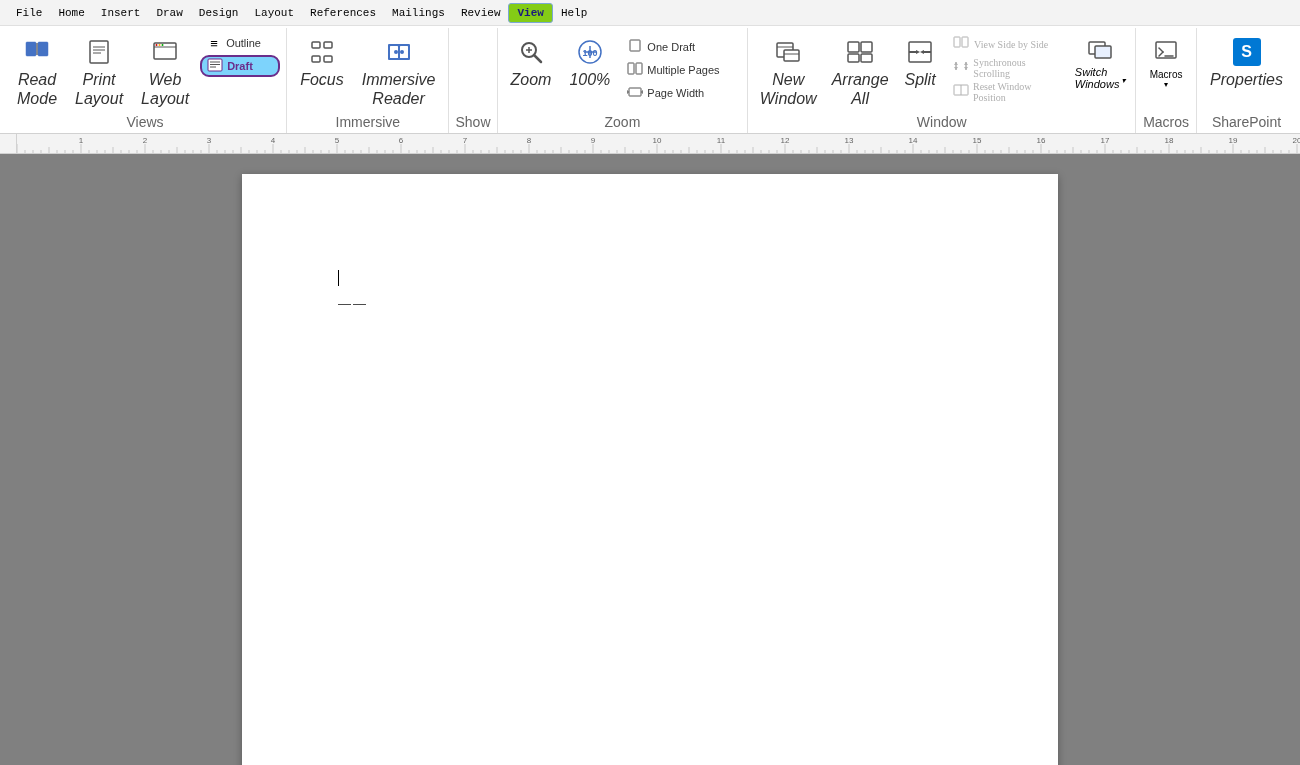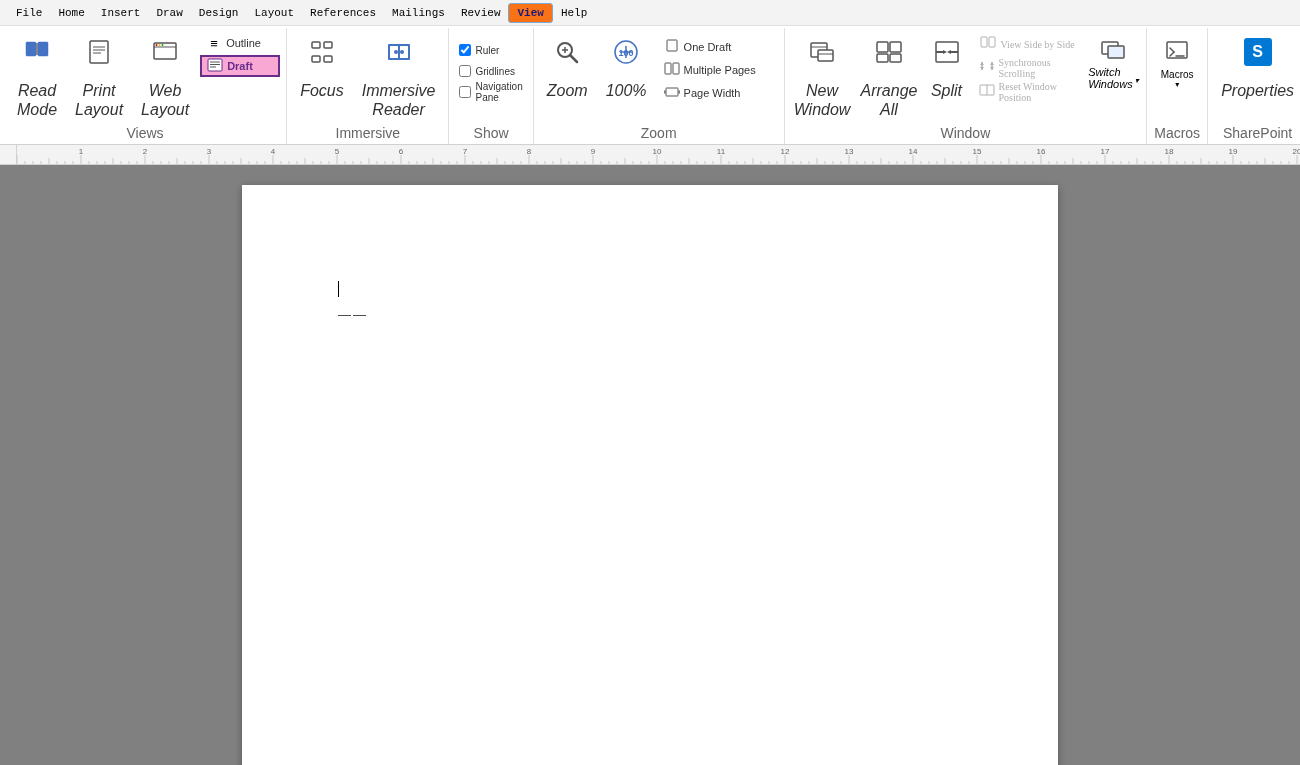--- a/index.html
+++ b/index.html
@@ -14,21 +14,21 @@
       border-bottom: 1px solid #e0e0e0;
       height: 26px;
     }
     .menu-item {
       padding: 3px 8px;
       cursor: pointer;
       font-size: 11px;
       border-radius: 3px;
       font-family: Liberation Mono, monospace;
     }
-    .menu-item.active { background: #f97316; color: #1a1a7e; font-weight: 600; border: 1px solid #7ba7d4; }
+    .menu-item.active { background: #84cc16; color: #1a1a7e; font-weight: 600; border: 1px solid #7ba7d4; }
 
     
     .ribbon {
       background: #ffffff;
       border-bottom: 1px solid #d1d1d1;
       padding: 2px 0 0 0;
     }
     .ribbon-groups {
       display: flex;
       align-items: stretch;
@@ -62,21 +62,20 @@
     .rb-btn {
       display: flex;
       flex-direction: column;
       align-items: center;
       justify-content: flex-start;
       padding: 3px 6px;
       cursor: pointer;
       border-radius: 3px;
       min-width: 44px;
       border: 1px solid transparent;
-      gap: 11px;
     }
     .rb-btn .btn-icon {
       font-size: 20px;
       line-height: 1;
       margin-bottom: 2px;
       display: flex;
       align-items: center;
       justify-content: center;
       height: 32px;
     }
@@ -307,21 +306,21 @@
             </svg>
           </div>
           <span class="btn-label">Web<br>Layout</span>
         </div>
 
         <div class="rb-col">
           <div class="rb-btn-sm" style="min-width:80px;">
             <span class="sm-icon">≡</span>
             <span class="sm-label">Outline</span>
           </div>
-          <div class="rb-btn-sm active-strong" style="min-width:80px; background:#f9a8d4; border:2px solid #6b2d8b; border-radius:0;">
+          <div class="rb-btn-sm active-strong" style="min-width:80px; background:#7dd3fc; border:2px solid #6b2d8b; border-radius:9px;">
             <span class="sm-icon">
               <svg width="16" height="14" viewBox="0 0 16 14">
                 <rect x="1" y="1" width="14" height="12" rx="1" fill="white" stroke="#6b2d8b" stroke-width="1"></rect>
                 <line x1="3" y1="4" x2="13" y2="4" stroke="#555" stroke-width="1"></line>
                 <line x1="3" y1="6.5" x2="13" y2="6.5" stroke="#555" stroke-width="1"></line>
                 <line x1="3" y1="9" x2="9" y2="9" stroke="#555" stroke-width="1"></line>
               </svg>
             </span>
             <span class="sm-label" style="color:#6b2d8b; font-weight:600;">Draft</span>
           </div>
@@ -354,36 +353,20 @@
               <circle cx="17" cy="14" r="2" fill="#4472C4"></circle>
             </svg>
           </div>
           <span class="btn-label">Immersive<br>Reader</span>
         </div>
       </div>
       <div class="ribbon-group-label">Immersive</div>
     </div>
 
     <div class="ribbon-group">
-      <div class="ribbon-group-content">
-        <div class="rb-col" style="justify-content:center; padding-top:8px;">
-          <div class="cb-item">
-            <input type="checkbox" id="cb-ruler" checked="" style="">
-            <label for="cb-ruler">Ruler</label>
-          </div>
-          <div class="cb-item">
-            <input type="checkbox" id="cb-gridlines" style="">
-            <label for="cb-gridlines">Gridlines</label>
-          </div>
-          <div class="cb-item">
-            <input type="checkbox" id="cb-nav" style="">
-            <label for="cb-nav">Navigation Pane</label>
-          </div>
-        </div>
-      </div>
       <div class="ribbon-group-label">Show</div>
     </div>
 
     <div class="ribbon-group">
       <div class="ribbon-group-content">
 
         <div class="rb-btn">
           <div class="btn-icon">
             <svg class="icon-svg-lg" viewBox="0 0 28 28" fill="none">
               <circle cx="12" cy="12" r="7" stroke="#555" stroke-width="2" fill="none"></circle>

